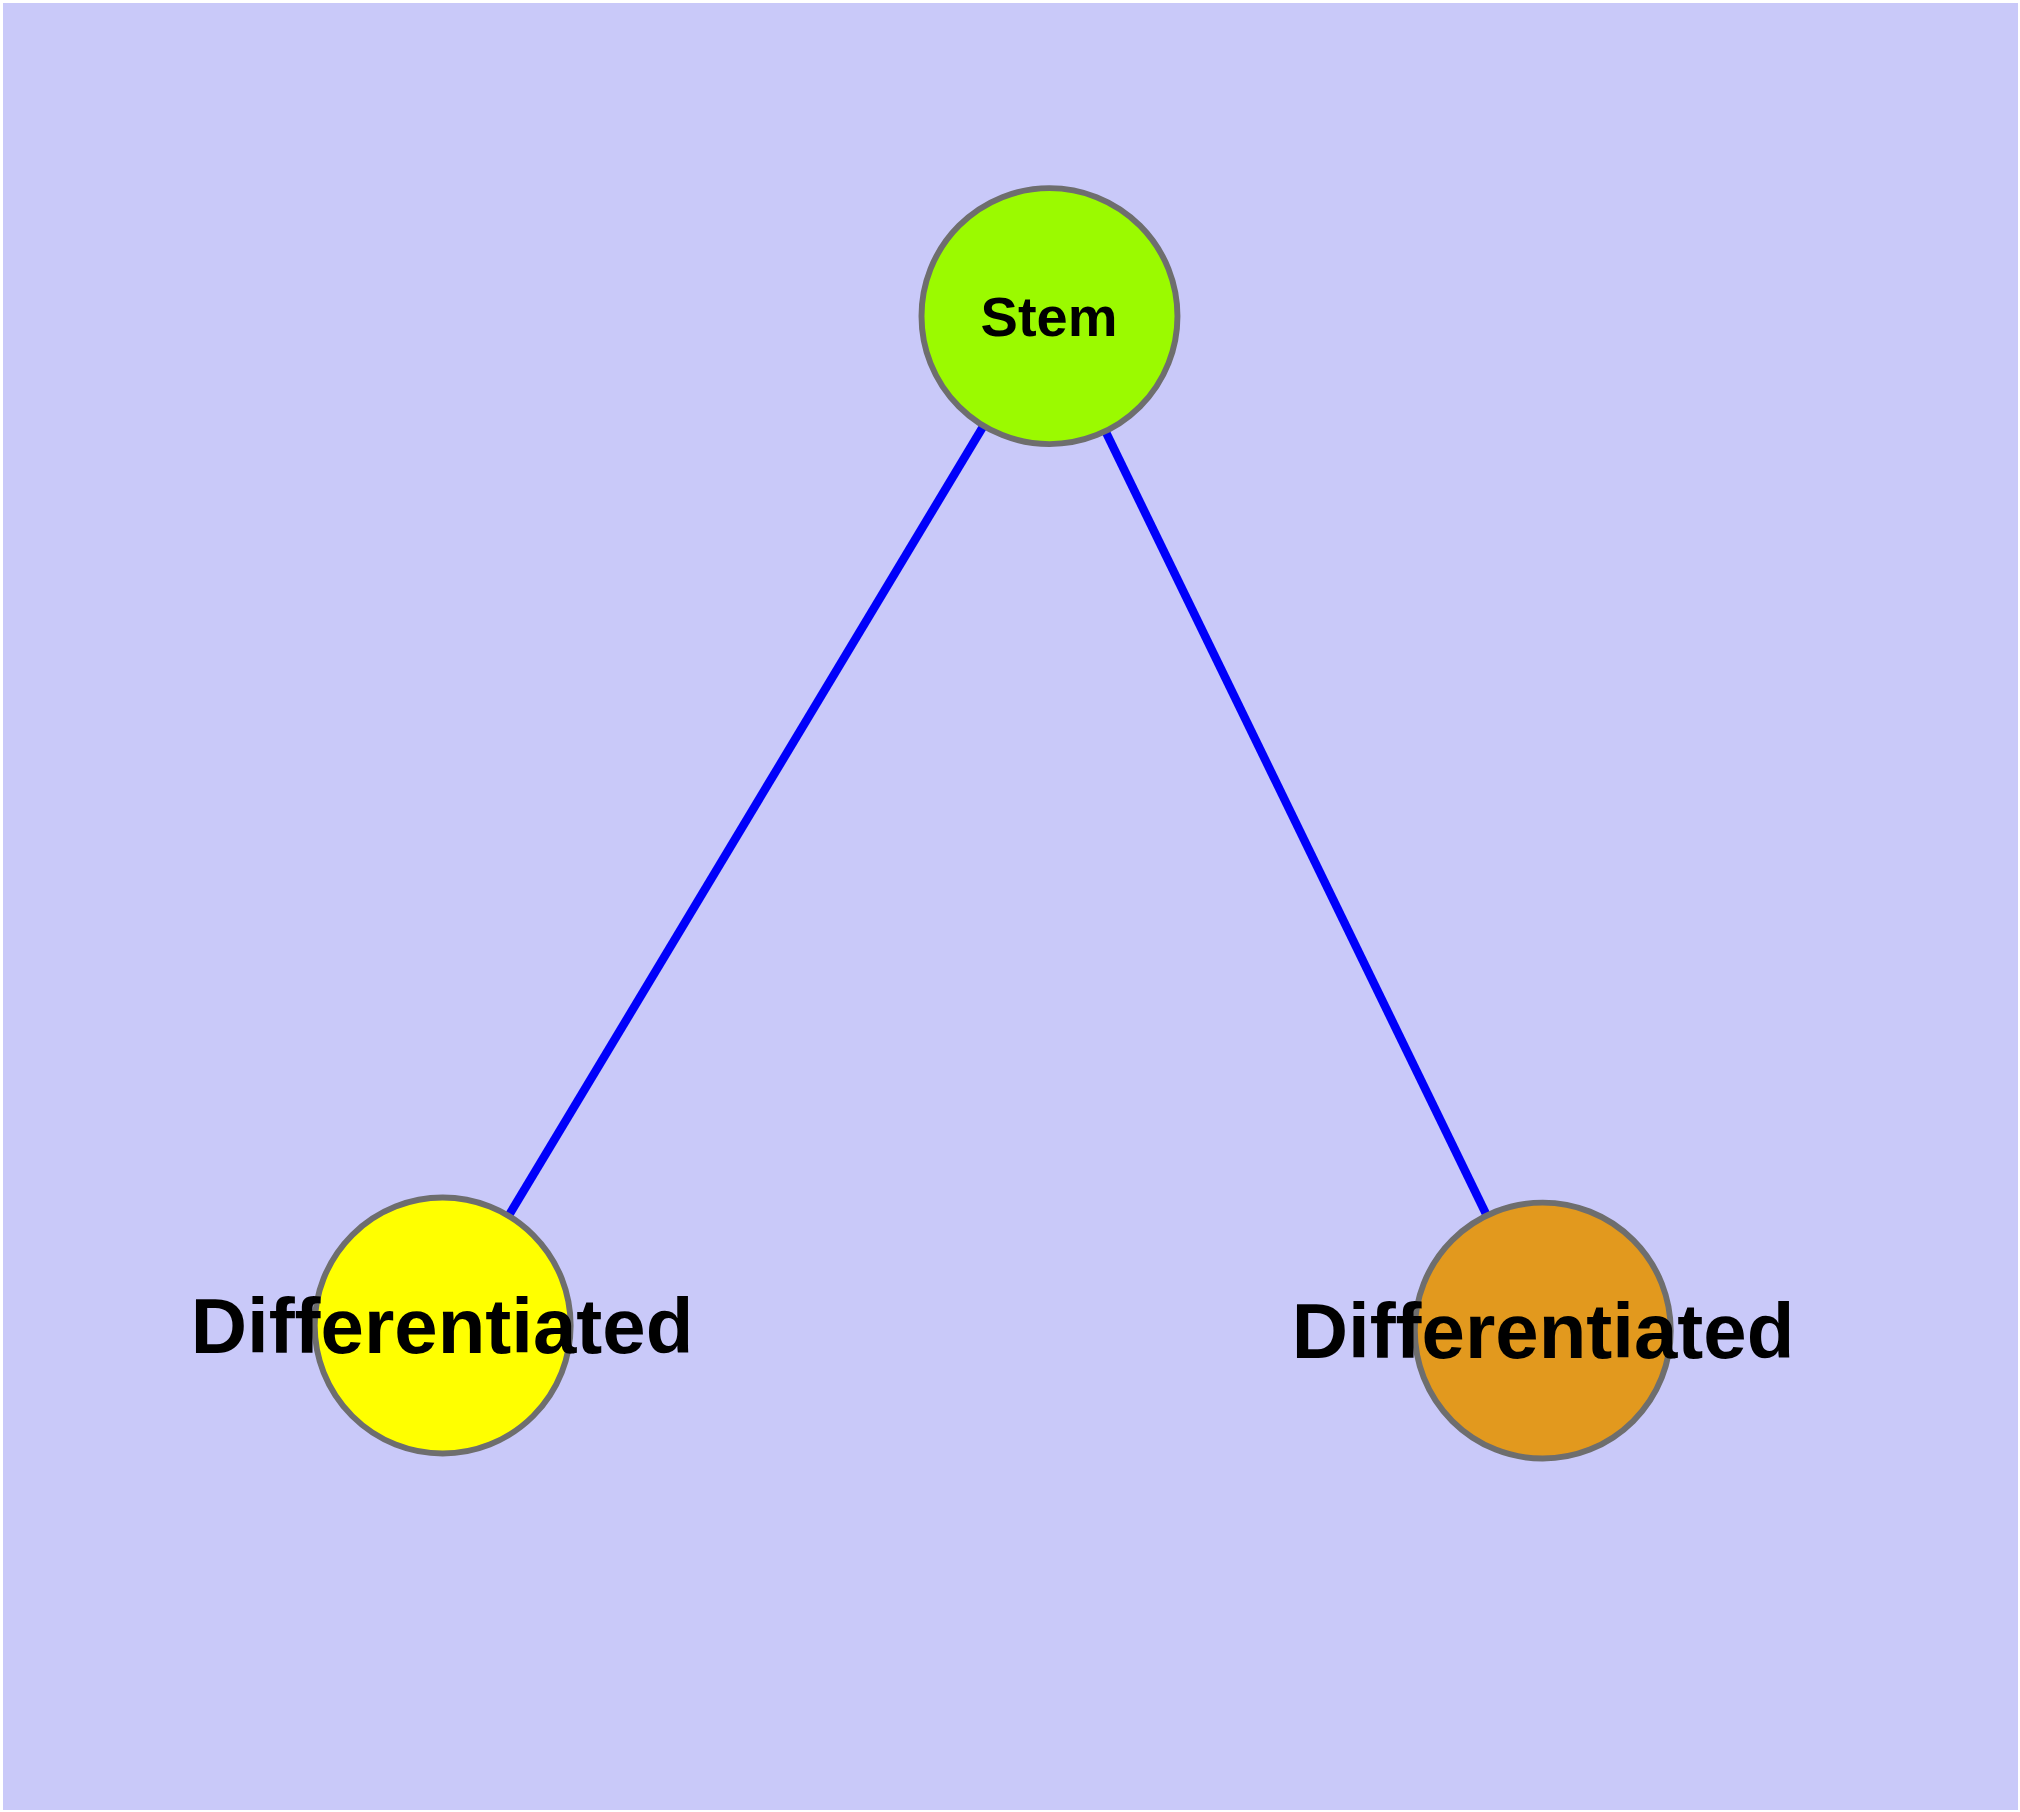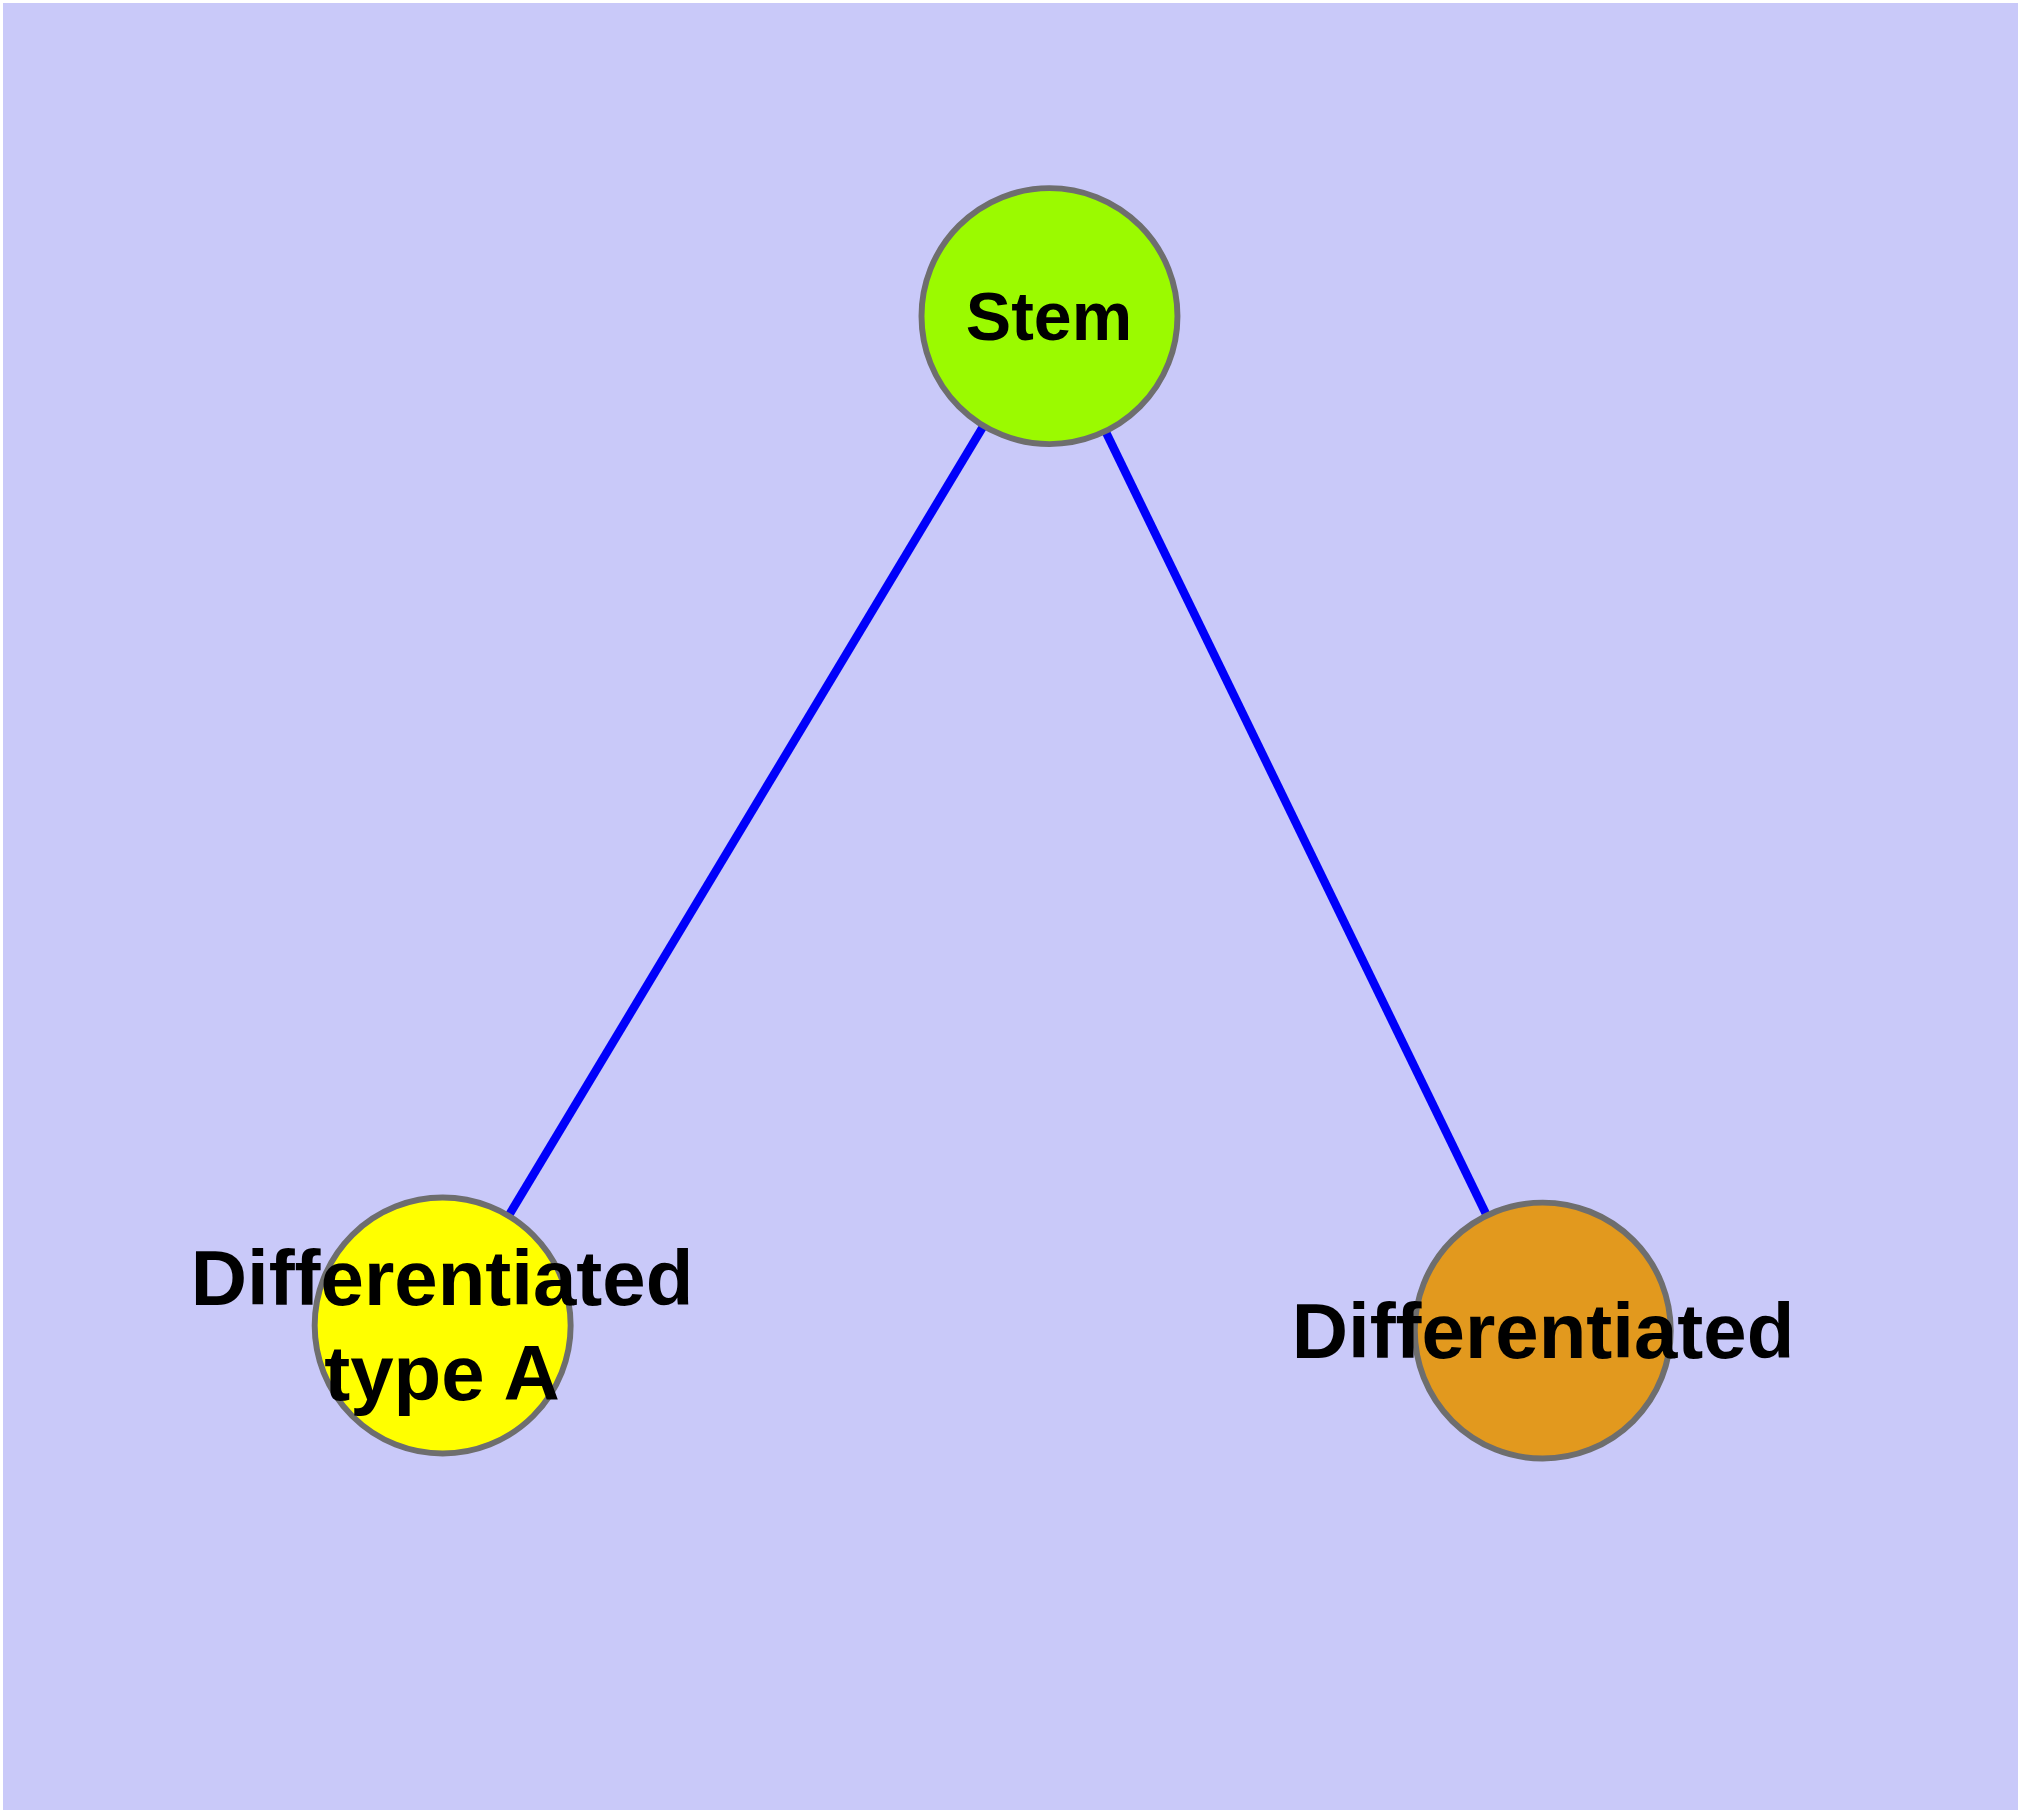--- a/index.html
+++ b/index.html
@@ -50,26 +50,25 @@
   <div class="canvas" style="background: rgb(201, 201, 249);"></div>
 
   <svg class="graph-svg" viewBox="0 0 2384 2138" xmlns="http://www.w3.org/2000/svg">
     <line x1="1238" y1="373" x2="522" y2="1564" stroke="#0000FA" stroke-width="10"></line>
     <line x1="1238" y1="373" x2="1820" y2="1570" stroke="#0000FA" stroke-width="10"></line>
     <circle cx="1238" cy="373" r="151" fill="#9BFA00" stroke="#6E6E6E" stroke-width="7"></circle>
     <circle cx="522" cy="1564" r="151" fill="#FFFF00" stroke="#6E6E6E" stroke-width="7"></circle>
     <circle cx="1820" cy="1570" r="151" fill="#E2991E" stroke="#6E6E6E" stroke-width="7"></circle>
   </svg>
 
-  <div class="node-label" style="left: 1049px; top: 316px; color: rgb(0, 0, 0); font-size: 68px; line-height: 95px;">
+  <div class="node-label" style="left: 1049px; top: 316px; color: rgb(0, 0, 0); font-size: 56px; line-height: 95px;">
     <span class="line">Stem</span>
   </div>
 
   <div class="node-label" style="left: 442px; top: 1326px; color: rgb(0, 0, 0); font-size: 78px; line-height: 95px;">
     <span class="line">Differentiated</span>
-    <span class="line">type A</span>
   </div>
 
   <div class="node-label" style="left: 1543px; top: 1331px; color: rgb(0, 0, 0); font-size: 78px; line-height: 95px;">
     <span class="line">Differentiated</span>
   </div>
 </div>
 
 
 </body></html>

